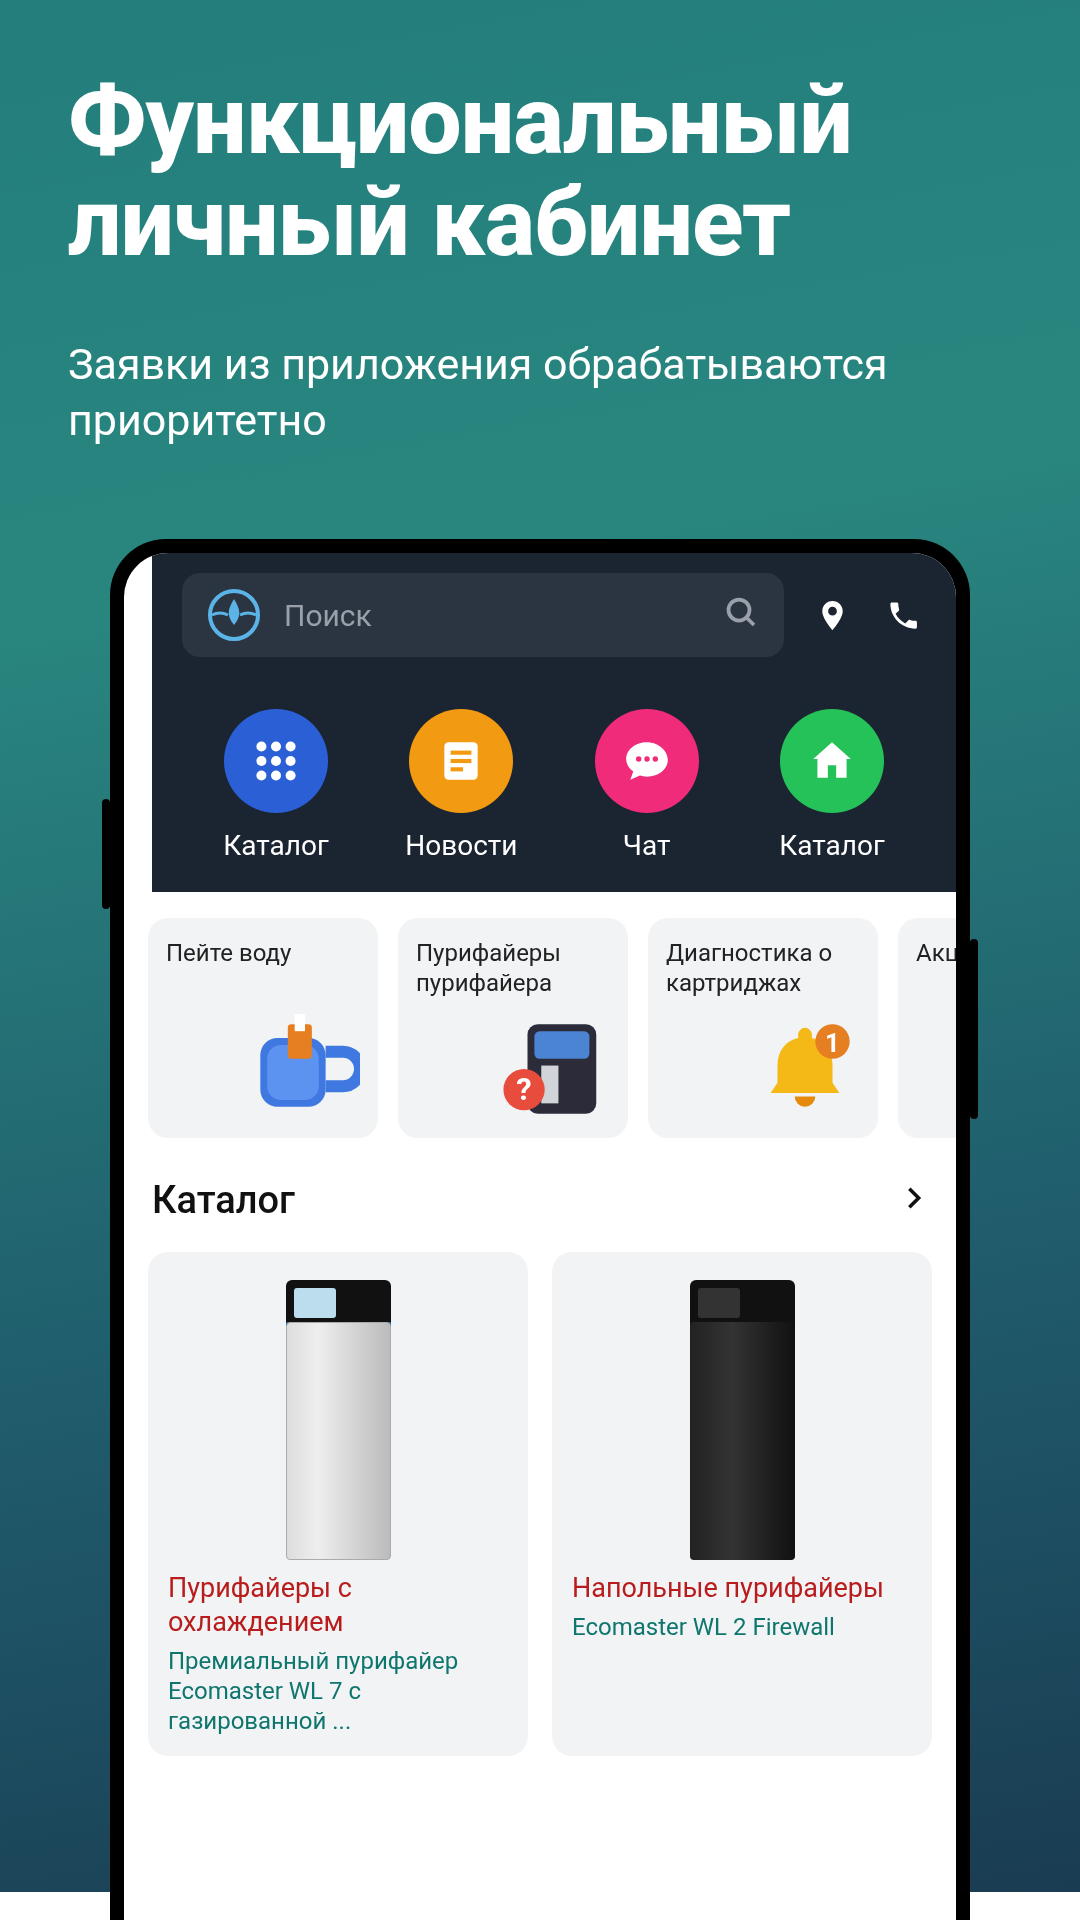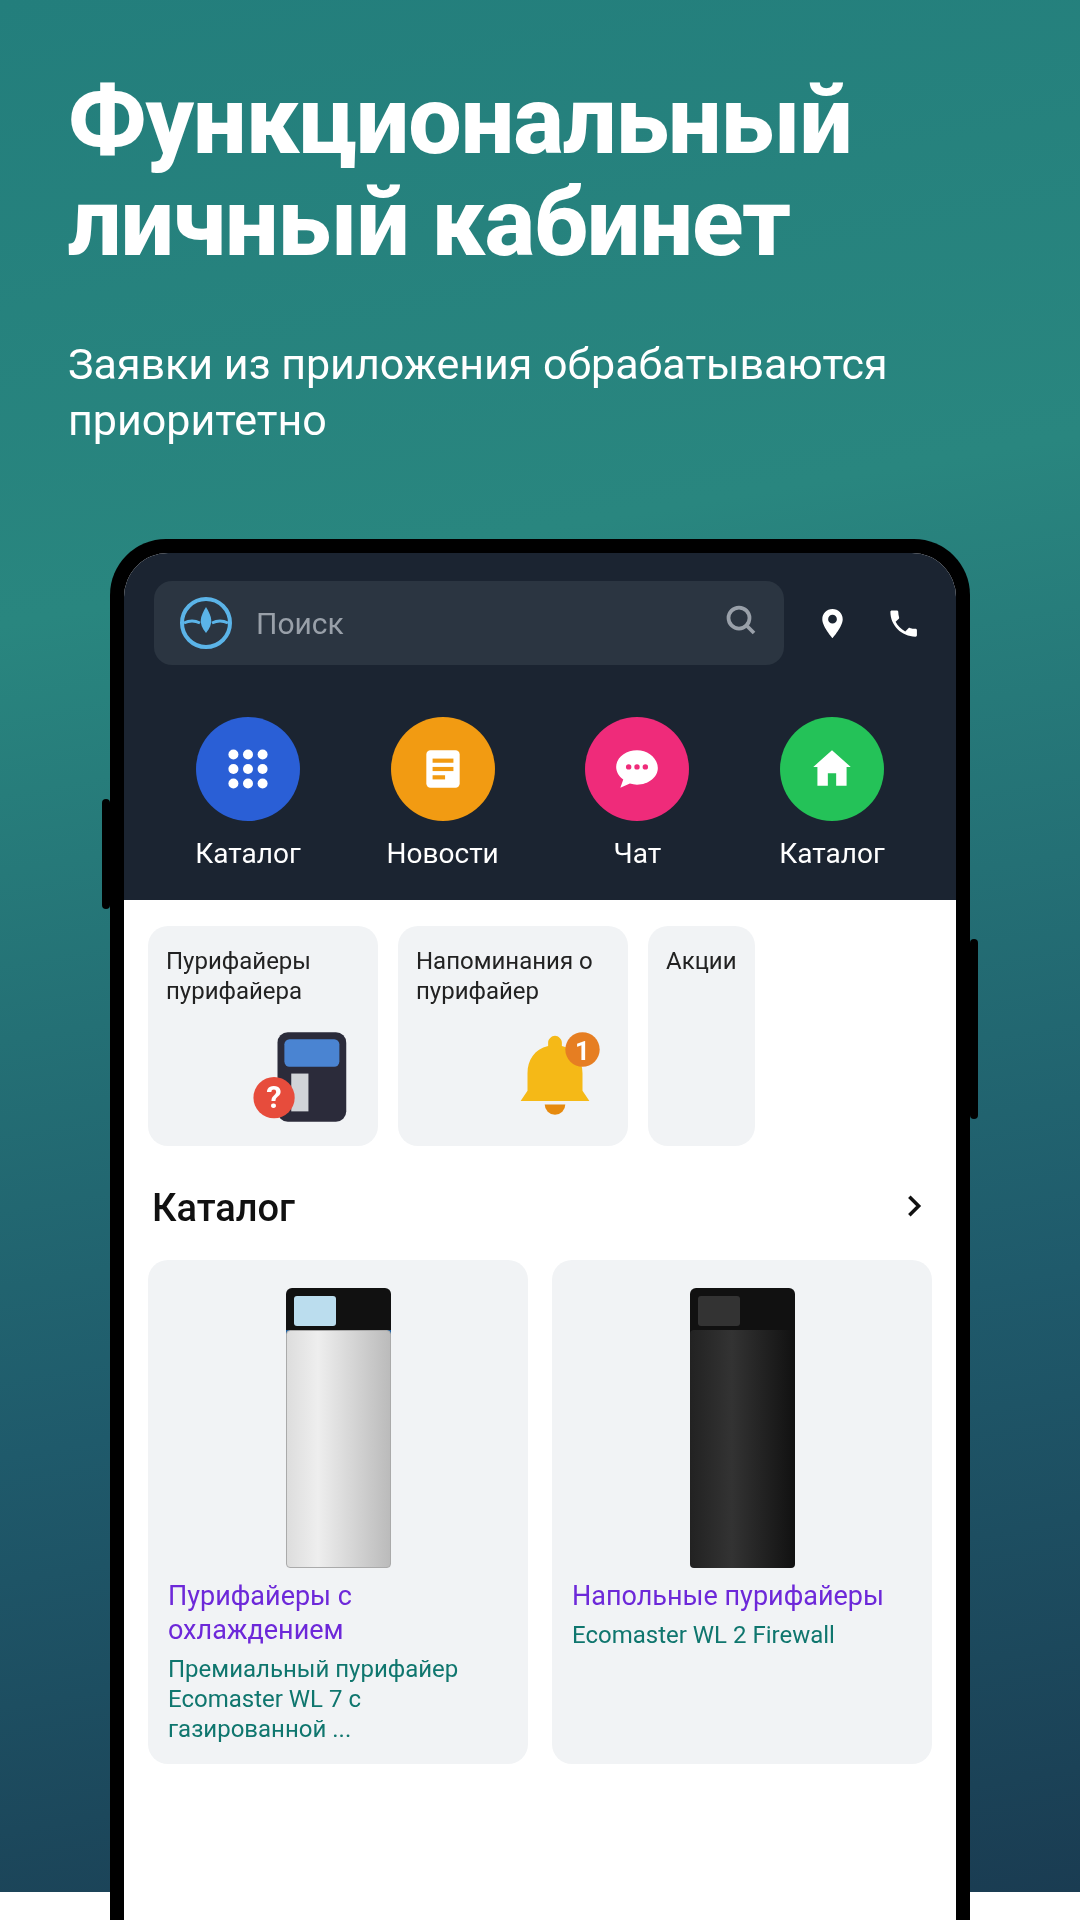--- a/index.html
+++ b/index.html
@@ -21,21 +21,21 @@
   .phone::before, .phone::after {
     content: ""; position: absolute; background: #000; border-radius: 4px;
   }
   .phone::before { width: 8px; height: 110px; left: -8px; top: 260px; }
   .phone::after  { width: 8px; height: 180px; right: -8px; top: 400px; }
   .screen {
     width: 100%; height: 100%; background: #fff; border-radius: 44px; overflow: hidden;
     display: flex; flex-direction: column;
   }
   
-  .app-header { background: #1b2431; padding: 28px 30px 30px 30px; }
+  .app-header { background: #1b2431; padding: 20px 30px 30px 30px; margin-left: 28px; }
   .header-top { display: flex; align-items: center; gap: 26px; }
   .search-bar {
     flex: 1; background: #2b3541; border-radius: 18px; height: 84px;
     display: flex; align-items: center; padding: 0 24px; gap: 22px;
   }
   .logo-ico { width: 56px; height: 56px; display:flex; align-items:center; justify-content:center; }
   .logo-ico svg { width: 56px; height: 56px; }
   .search-text { color: #99a0a9; font-size: 30px; flex: 1; }
   .search-ico svg { width: 36px; height: 36px; }
   .header-icon { width: 45px; height: 45px; display:flex; align-items:center; justify-content:center; }
@@ -54,21 +54,21 @@
   }
   .tile-title { font-size: 24px; color: #222; line-height: 1.25; }
   .tile-img { position: absolute; right: 18px; bottom: 14px; width: 110px; height: 110px; display:flex; align-items:center; justify-content:center; }
   .tile4 { flex: 0 0 90px; }
   .section-head { display:flex; align-items:center; justify-content:space-between; padding: 40px 28px 20px 28px; }
   .section-title { font-size: 38px; color: #111; font-weight: 500; }
   .section-chevron svg { width: 28px; height: 28px; }
   .products { display:flex; gap: 24px; padding: 10px 24px 0 24px; }
   .product { flex: 1; background: #f1f3f5; border-radius: 20px; padding: 18px 20px 20px 20px; display:flex; flex-direction:column; }
   .product-img { height: 290px; display:flex; align-items:flex-end; justify-content:center; margin-bottom: 12px; }
-  .p-name { font-size: 27px; color: #6d28d9; line-height: 1.25; }
+  .p-name { font-size: 27px; color: #b91c1c; line-height: 1.25; }
   .p-sub  { font-size: 24px; color: #0f766e; margin-top: 6px; line-height: 1.25; }
   
   .purifier { width: 105px; height: 280px; position: relative; }
   .purifier .body { position:absolute; left:0; right:0; top:42px; bottom:0; border-radius: 4px; }
   .purifier .head { position:absolute; left:0; right:0; top:0; height:60px; background:#111; border-radius:6px 6px 2px 2px; }
   .purifier .front { position:absolute; left:8px; top:8px; width:42px; height:30px; background:#fff; border-radius:3px; }
   .purifier.light .body { background: linear-gradient(90deg,#ddd 0%, #eee 30%, #bbb 100%); border:1px solid #aaa; }
   .purifier.dark  .body { background: linear-gradient(90deg,#222 0%, #333 40%, #111 100%); }
   .purifier .display { position:absolute; top:42px; left:0; right:0; height:18px; background:#1a5a9a; }
   .purifier.light .front { background:#bde; }
@@ -165,33 +165,45 @@
               </div>
               <span class="qn-label">Каталог</span>
             </div>
           </div>
         </div>
 
         <div class="content">
 
           <div class="tiles">
             <div class="tile">
+              <div class="tile-title">Пейте воду</div>
+              <div class="tile-img">
+                <svg viewBox="0 0 64 64">
+                    <rect x="6" y="14" width="38" height="40" rx="10" fill="#3f78e0"></rect>
+                    <rect x="10" y="18" width="30" height="32" rx="8" fill="#5c92f0"></rect>
+                    <path d="M44 22 h10 a8 8 0 0 1 0 20 h-10" fill="none" stroke="#3f78e0" stroke-width="7"></path>
+                    <rect x="22" y="6" width="14" height="20" rx="2" fill="#e67e22"></rect>
+                    <rect x="26" y="0" width="6" height="10" fill="#fff"></rect>
+                  </svg>
+              </div>
+            </div>
+            <div class="tile">
               <div class="tile-title">Пурифайеры пурифайера</div>
               <div class="tile-img">
                 <svg viewBox="0 0 64 64">
                     <rect x="16" y="6" width="40" height="52" rx="6" fill="#2b2b3a"></rect>
                     <rect x="20" y="10" width="32" height="16" rx="3" fill="#4a84d2"></rect>
                     <rect x="24" y="30" width="10" height="22" fill="#d1d4d8"></rect>
                     <circle cx="14" cy="44" r="12" fill="#e74c3c"></circle>
                     <text x="14" y="50" text-anchor="middle" font-size="18" fill="#fff" font-weight="bold">?</text>
                   </svg>
               </div>
             </div>
             <div class="tile">
-              <div class="tile-title">Напоминания о пурифайер</div>
+              <div class="tile-title">Диагностика о картриджах</div>
               <div class="tile-img">
                 <svg viewBox="0 0 64 64">
                     <path d="M32 8c-2 0-4 2-4 4v2c-8 2-12 8-12 16v10l-4 6h40l-4-6V30c0-8-4-14-12-16v-2c0-2-2-4-4-4z" fill="#f5b917"></path>
                     <path d="M26 48a6 6 0 0012 0" fill="#e68a0e"></path>
                     <circle cx="48" cy="16" r="10" fill="#e67e22"></circle>
                     <text x="48" y="22" text-anchor="middle" font-size="15" fill="#fff" font-weight="bold">1</text>
                   </svg>
               </div>
             </div>
             <div class="tile tile4">

